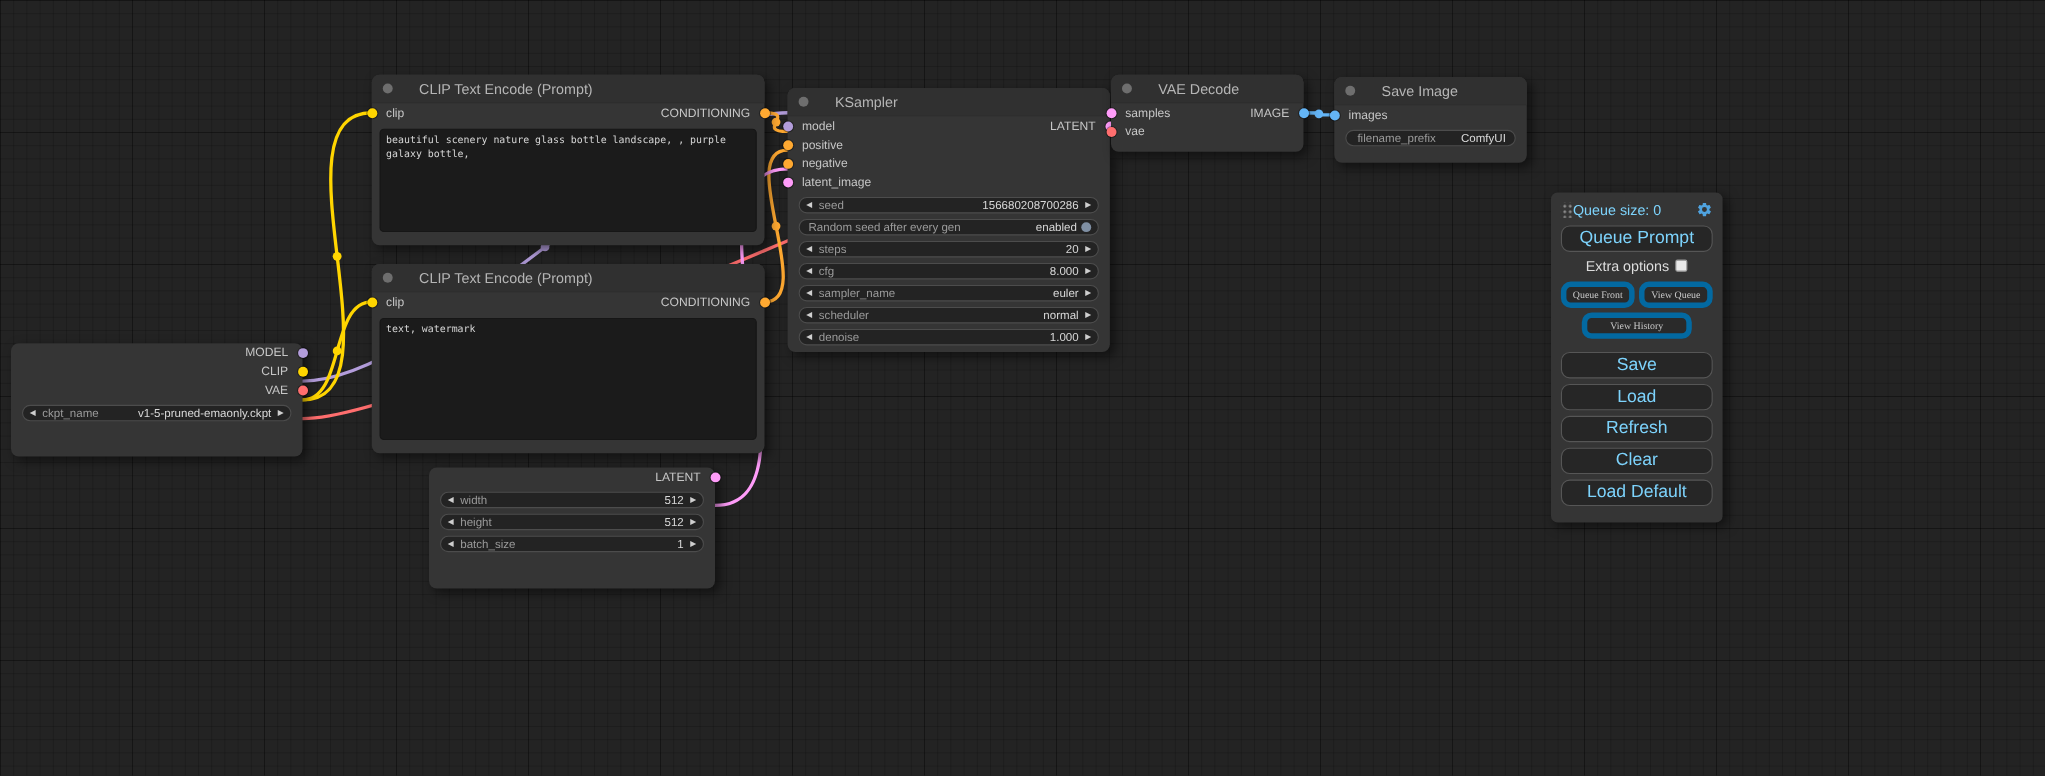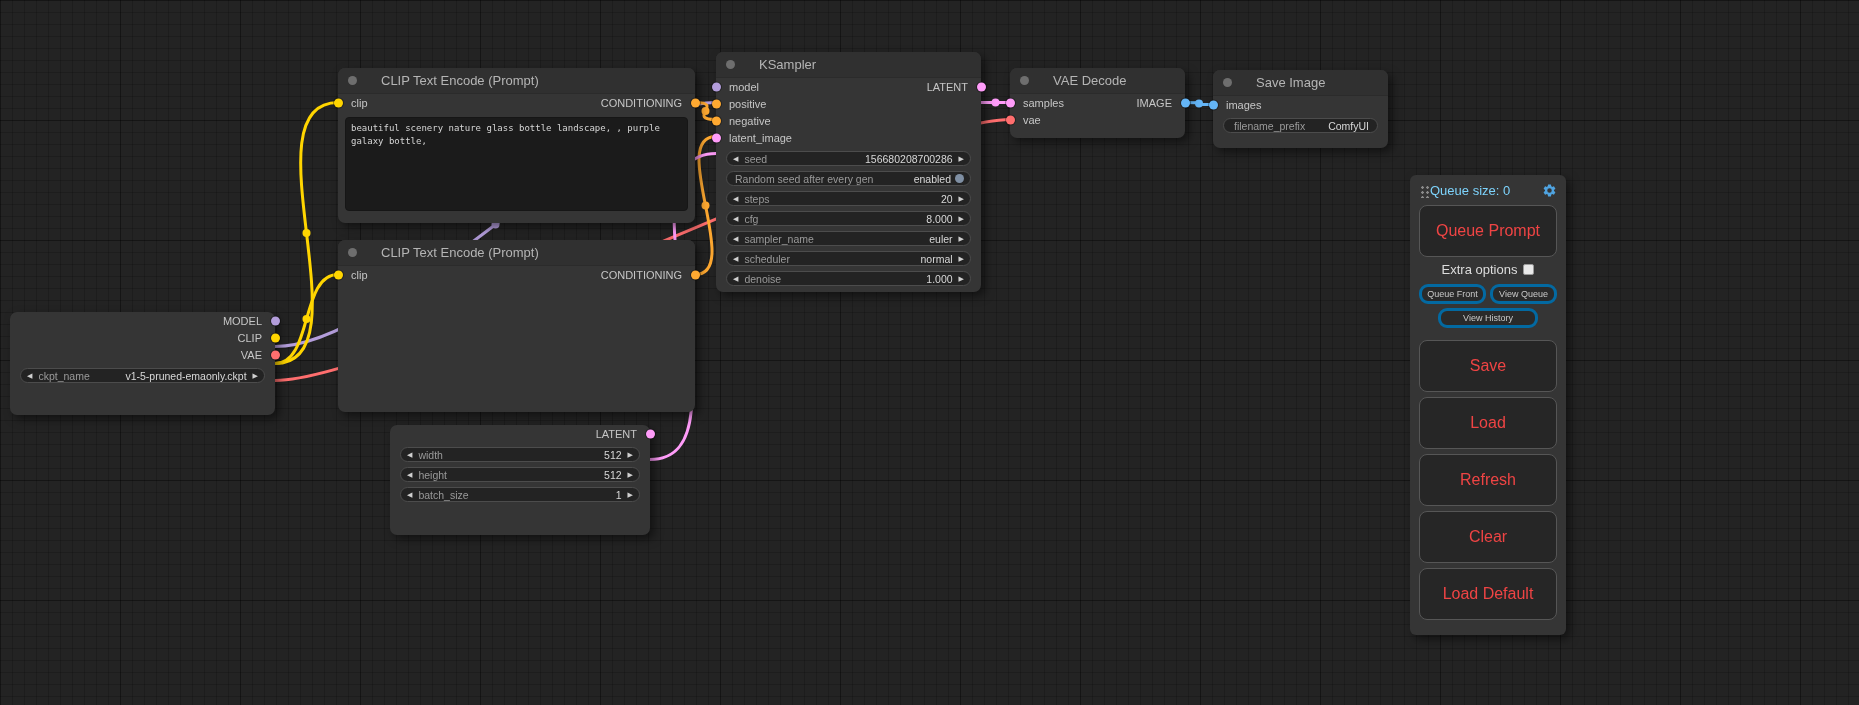--- a/index.html
+++ b/index.html
@@ -47,28 +47,28 @@
 
   .menu{position:absolute;left:1410px;top:175px;width:156px;background:#353535;border-radius:6px;
         box-shadow:4px 4px 10px rgba(0,0,0,.5);padding:8px 9px 10px;z-index:3}
   .menu-header{display:flex;align-items:center;margin-bottom:7px}
   .drag-handle{width:11px;height:14px;flex:0 0 auto;
         background-image:radial-gradient(circle,#8a8a8a 1.1px,transparent 1.5px);
         background-size:5px 5px;background-position:1px 1px}
   .queue-size{flex:1;text-align:left;font-size:13px;color:#7dd3fc}
   .gear{width:15px;height:15px;flex:0 0 auto;display:block}
   .btn{display:block;width:100%;background:#262626;border:1px solid #565656;border-radius:8px;
-       color:#ef4444;font-size:16px;padding:16px 0;margin-bottom:5px;text-align:center;
+       color:#7dd3fc;font-size:16px;padding:2px 0;margin-bottom:5px;text-align:center;
        font-family:inherit;cursor:pointer}
   .extra-row{display:flex;align-items:center;justify-content:center;gap:6px;font-size:13px;
        color:#dddddd;margin:3px 0 7px}
   .checkbox{width:11px;height:11px;background:#e9e9e9;border-radius:2px;border:1px solid #9a9a9a}
   .small-row{display:flex;gap:4px;margin-bottom:4px}
   .btn-small{flex:1;font-size:9px;padding:2px 0;border-radius:9px;background:#2a2a2a;
-       border:3px solid #0369a1;color:#c9c9c9;font-family:Liberation Sans, sans-serif;cursor:pointer}
+       border:5px solid #0369a1;color:#c9c9c9;font-family:Liberation Serif, serif;cursor:pointer}
   .btn-history{display:block;width:72%;margin:0 auto 12px}
   .btn-save{margin-top:2px}
 </style>
 </head>
 <body>
 
 <svg id="wires">
     <path d="M 275 346.5 C 395 346.5, 596 102.5, 716 102.5" stroke="#B39DDB" stroke-width="3" fill="none" stroke-linecap="round"></path>
     <circle cx="495.5" cy="224.5" r="4" fill="#B39DDB"></circle>
     <path d="M 275 363.5 C 368.9735335081107 363.5, 244.02646649188935 102.5, 338 102.5" stroke="#FFD500" stroke-width="3" fill="none" stroke-linecap="round"></path>
@@ -128,20 +128,21 @@
   <div class="node-header">
     <span class="collapse-dot"></span>
     <span class="node-title">CLIP Text Encode (Prompt)</span>
   </div>
   <div class="slot-row">
     <span class="dot in" style="background-color: rgb(255, 213, 0);"></span>
     <span class="slot-in">clip</span>
     <span class="slot-out">CONDITIONING</span>
     <span class="dot out" style="background-color: rgb(255, 169, 49);"></span>
   </div>
+  <textarea style="height: 111px;" spellcheck="false">text, watermark</textarea>
 </div>
 
 <div class="node" style="left:390px;top:425px;width:260px;height:110px">
   <div class="slot-row">
     <span class="slot-out">LATENT</span>
     <span class="dot out" style="background-color: rgb(255, 156, 249);"></span>
   </div>
   <div class="widget">
     <span class="warr">◀</span>
     <span class="wname">width</span>
@@ -155,21 +156,21 @@
     <span class="warr">▶</span>
   </div>
   <div class="widget">
     <span class="warr">◀</span>
     <span class="wname">batch_size</span>
     <span class="wval">1</span>
     <span class="warr">▶</span>
   </div>
 </div>
 
-<div class="node" style="left:716px;top:52px;width:265px;height:240px">
+<div class="node" style="left:716px;top:80px;width:293px;height:240px">
   <div class="node-header">
     <span class="collapse-dot"></span>
     <span class="node-title">KSampler</span>
   </div>
   <div class="slot-row">
     <span class="dot in" style="background-color: rgb(179, 157, 219);"></span>
     <span class="slot-in">model</span>
     <span class="slot-out">LATENT</span>
     <span class="dot out" style="background-color: rgb(255, 156, 249);"></span>
   </div>

